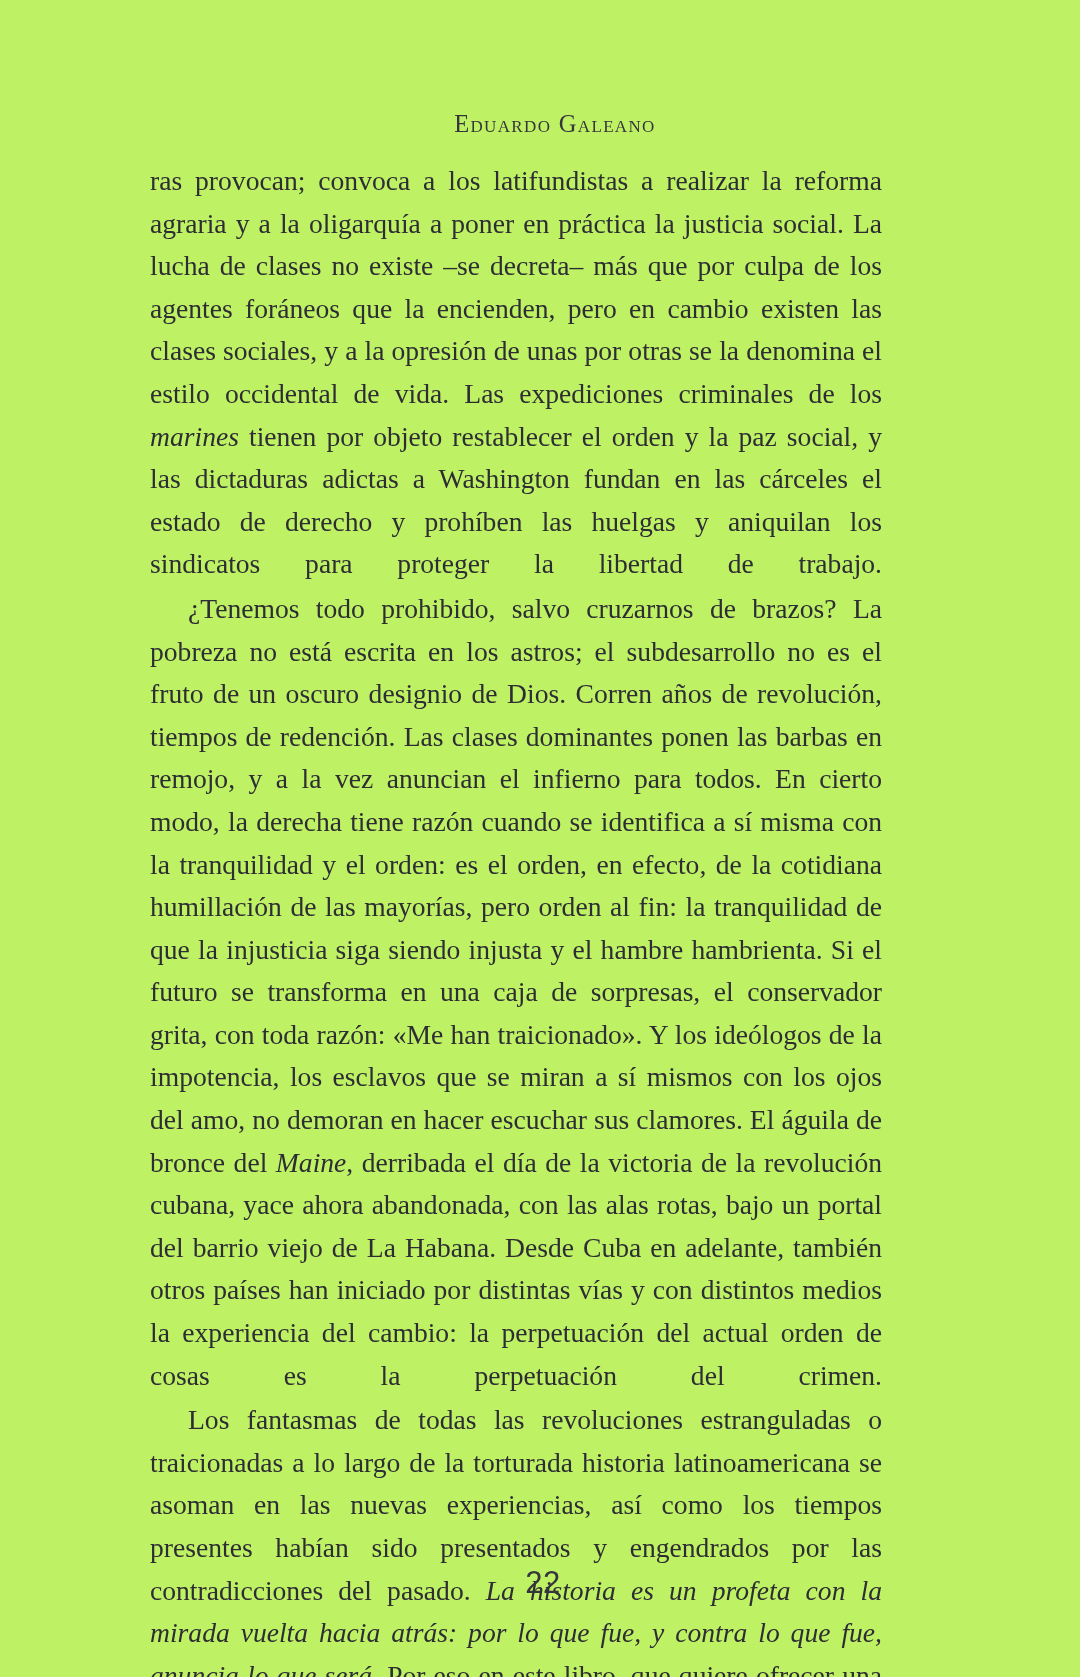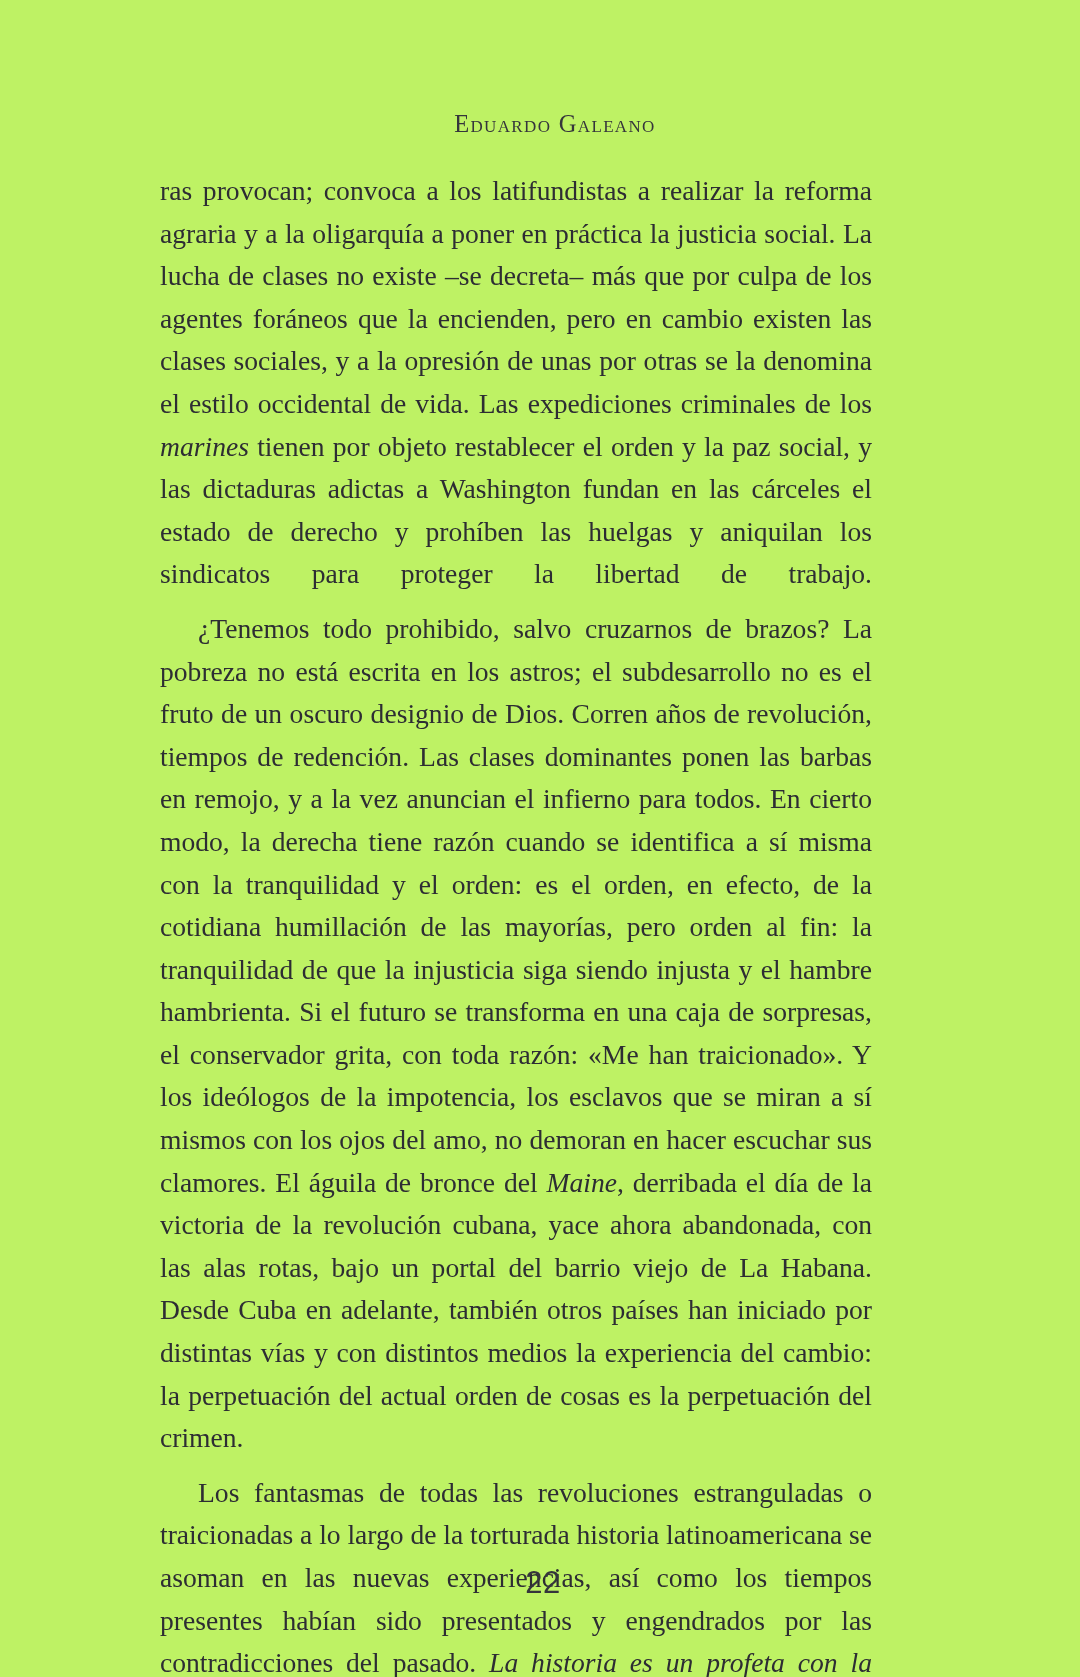--- a/index.html
+++ b/index.html
@@ -41,21 +41,21 @@
   }
 
   
   .textblock {
     position: absolute;
     top: 158px;
     left: 148px;
     width: 736px;
   }
   p.para {
-    margin: 12px;
+    margin: 2px;
     text-align: justify;
     text-justify: inter-word;
     font-family: "Liberation Serif", serif;
     font-size: 27.6px;
     line-height: 42.6px;
     color: #2d2d33;
     text-indent: 0;
     hyphens: manual;
     -webkit-hyphens: manual;
     word-spacing: -0.004em;

